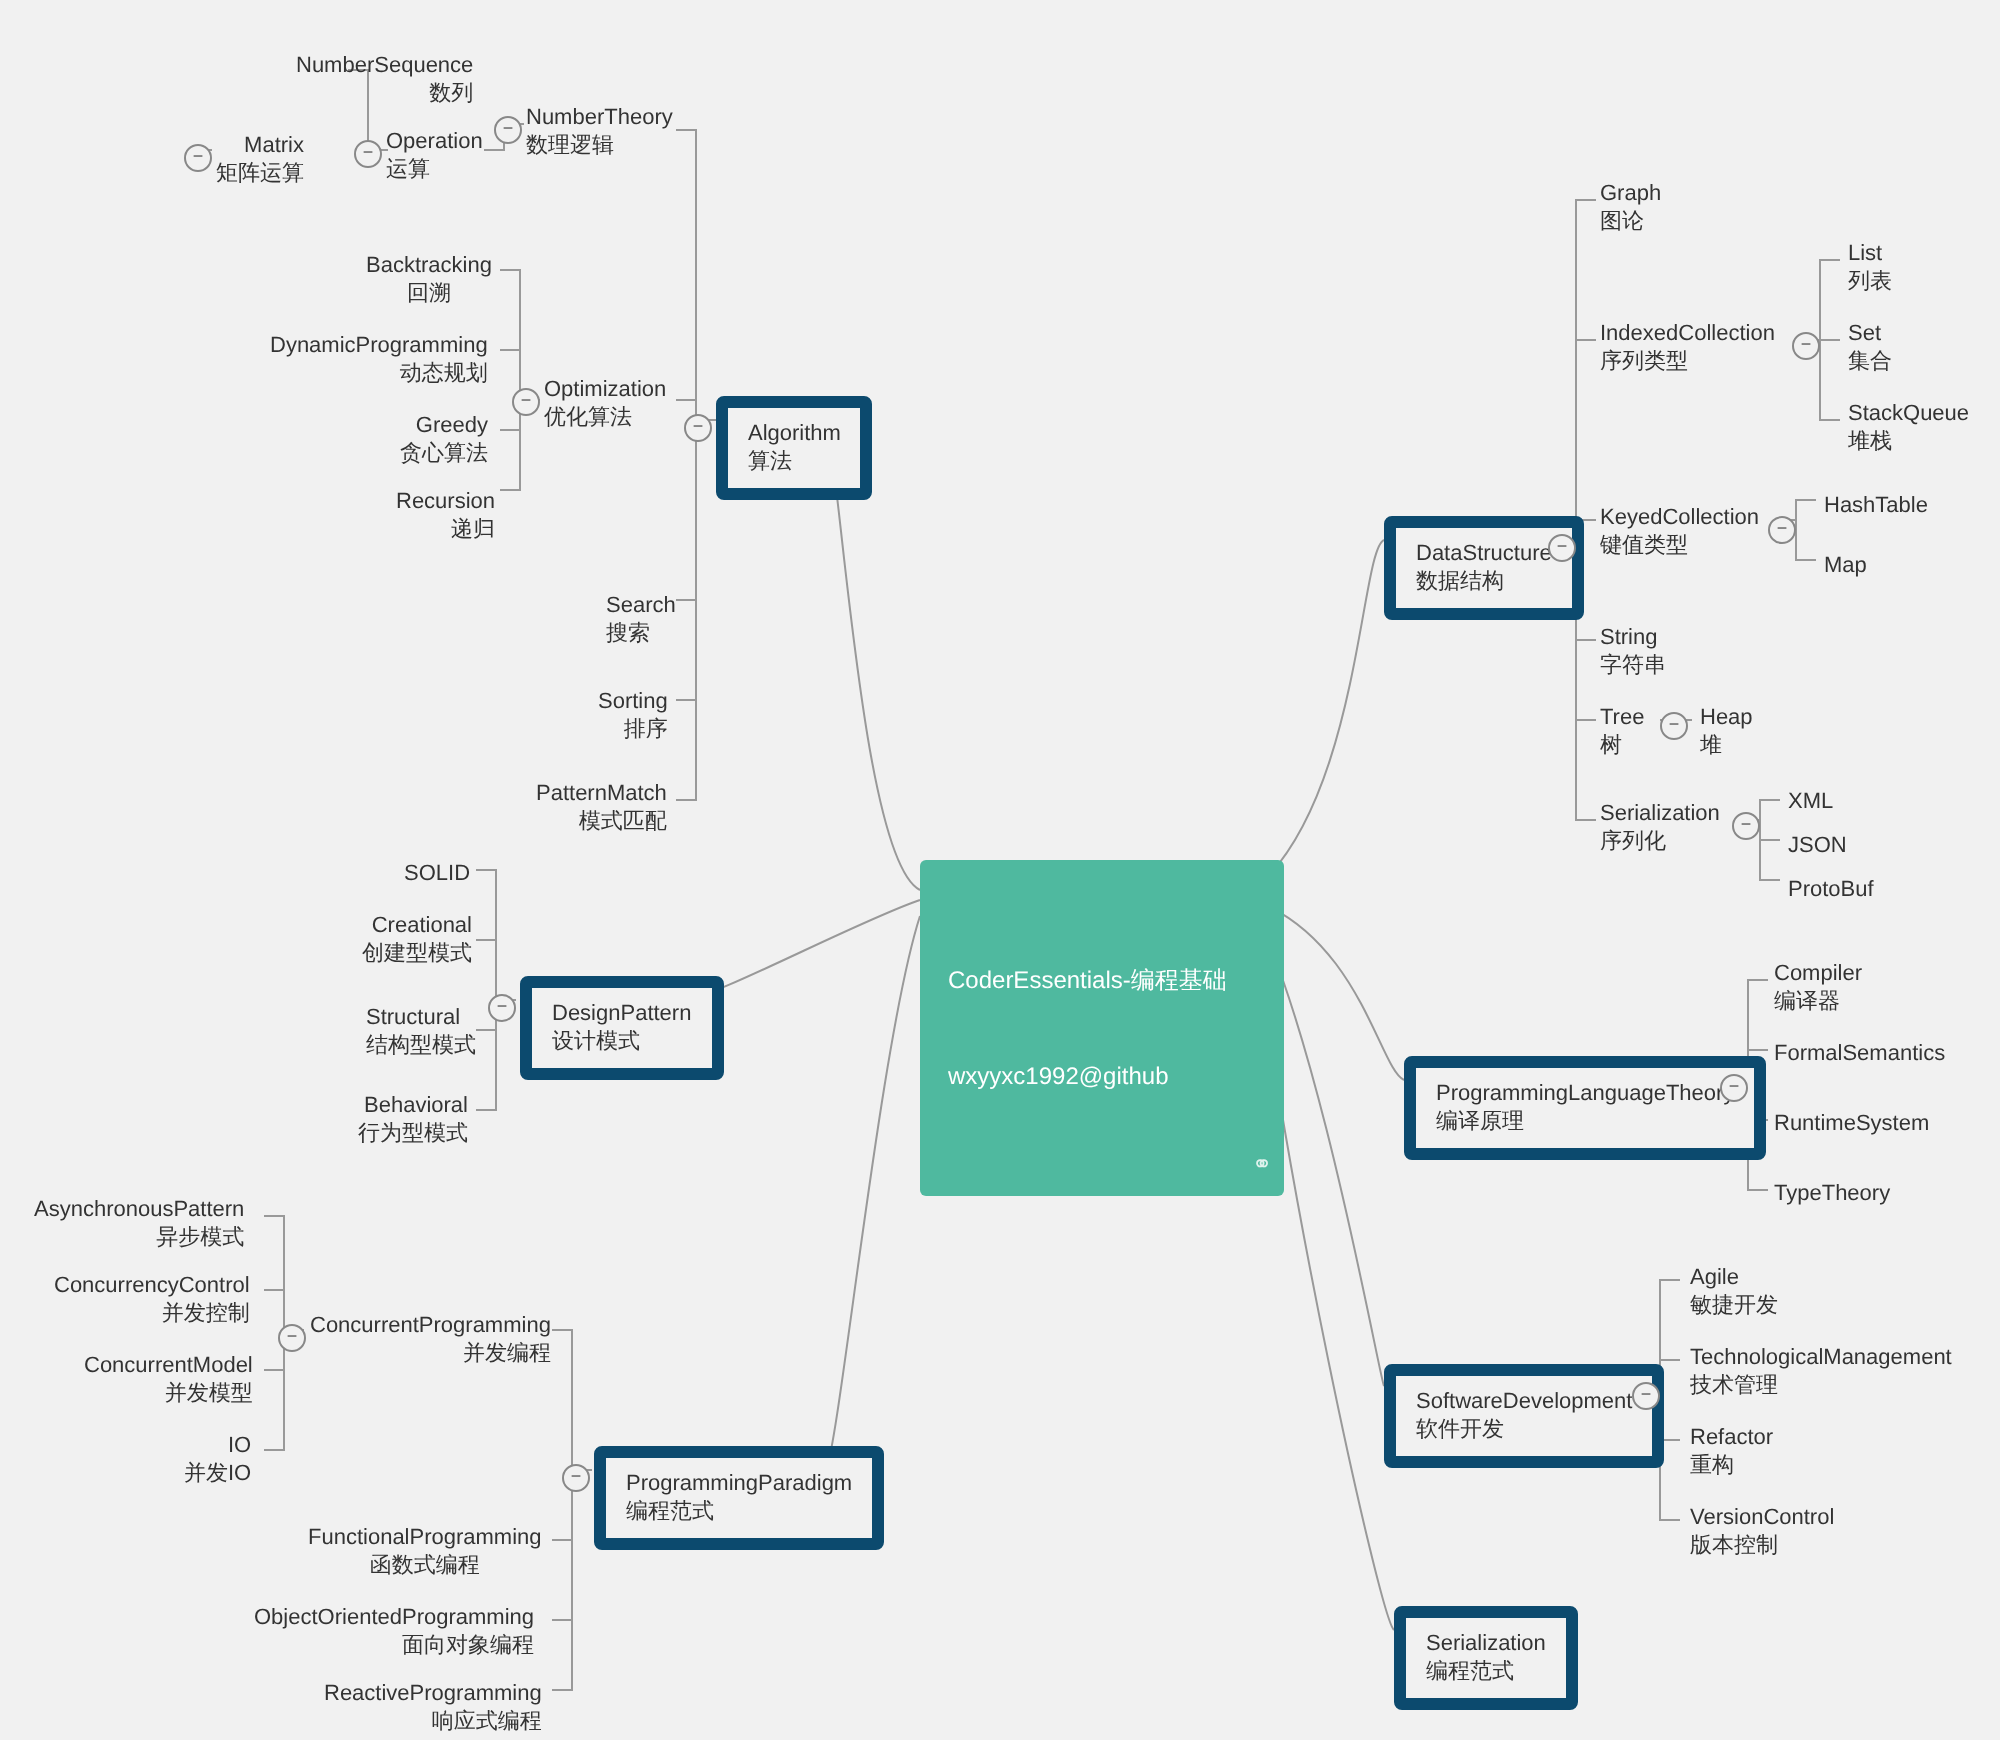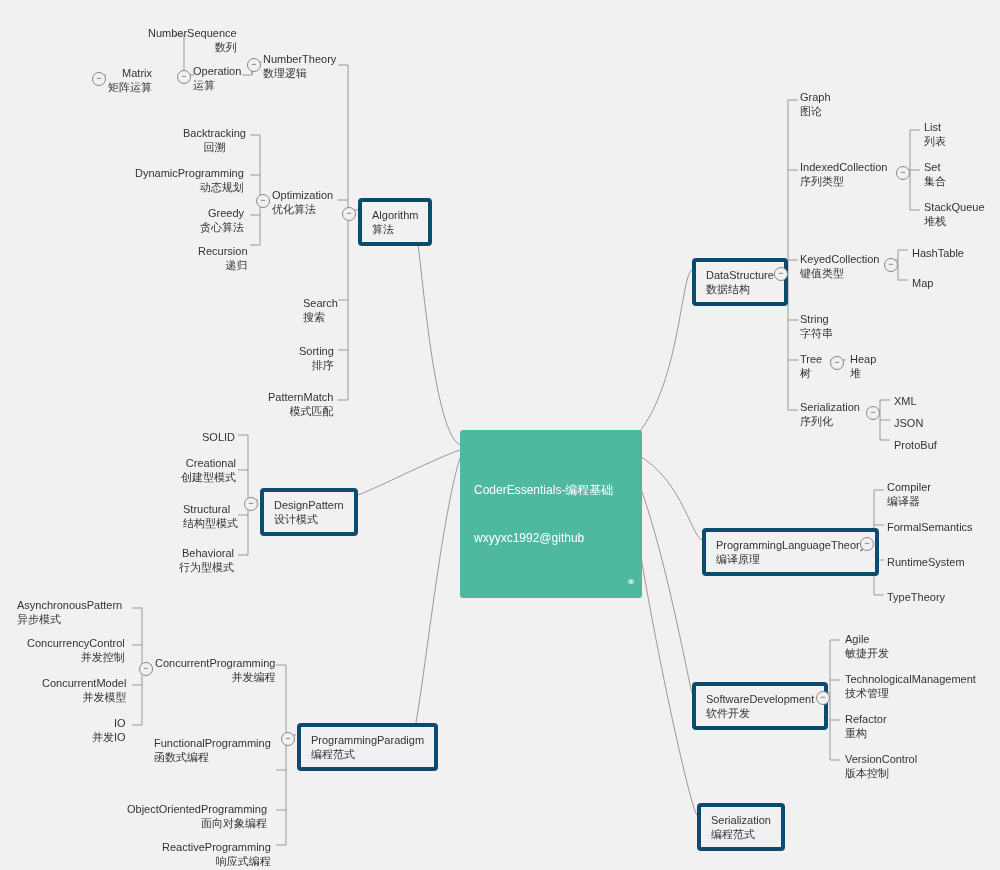--- a/index.html
+++ b/index.html
@@ -1,19 +1,19 @@
 <!DOCTYPE html>
 <html><head>
 <meta charset="utf-8">
 <style>
   html,body{margin:0;padding:0;width:1000px;height:870px;background:#f1f1f1;font-family:"Microsoft YaHei","Segoe UI",Arial,sans-serif;color:#333;overflow:hidden}
   .node{position:absolute;font-size:11px;line-height:14px;max-width:200px;white-space:pre}
   .root{background:#4fb99f;color:#fff;border-radius:3px;padding:20px 14px;font-size:12px;line-height:16px}
   .root .linkicon{position:absolute;right:6px;bottom:8px;font-size:12px;color:#e1f3ee}
-  .boxed{border:4px solid #0c4a6e;border-radius:4px;padding:6px 10px;background:#f1f1f1}
+  .boxed{border:6px solid #0c4a6e;border-radius:4px;padding:6px 10px;background:#f1f1f1}
   .toggle{position:absolute;width:12px;height:12px;border:1px solid #888;border-radius:50%;background:#f1f1f1;font-size:9px;line-height:10px;text-align:center;color:#555}
   svg{position:absolute;left:0;top:0;pointer-events:none}
 </style>
 </head>
 <body>
 
 <svg width="1000" height="870">
   <g stroke="#999" stroke-width="1" fill="none">
 
     <path d="M460 445 C 430 430, 420 225, 413 215"></path>
@@ -111,30 +111,30 @@
 <div class="node" style="left:179px;top:546px;text-align:right"><span>Behavioral</span>
 <span>行为型模式</span></div>
 
 <div class="node boxed" style="left:297px;top:723px"><span>ProgrammingParadigm</span>
 <span>编程范式</span></div>
 <div class="toggle" style="left:281px;top:732px">−</div>
 
 <div class="node" style="left:155px;top:656px;text-align:right"><span>ConcurrentProgramming</span>
 <span>并发编程</span></div>
 <div class="toggle" style="left:139px;top:662px">−</div>
-<div class="node" style="left:17px;top:598px;text-align:left"><span>AsynchronousPattern</span>
+<div class="node" style="left:17px;top:598px;text-align:right"><span>AsynchronousPattern</span>
 <span>异步模式</span></div>
 <div class="node" style="left:27px;top:636px;text-align:right"><span>ConcurrencyControl</span>
 <span>并发控制</span></div>
 <div class="node" style="left:42px;top:676px;text-align:right"><span>ConcurrentModel</span>
 <span>并发模型</span></div>
 <div class="node" style="left:92px;top:716px;text-align:right"><span>IO</span>
 <span>并发IO</span></div>
 
-<div class="node" style="left:154px;top:736px;text-align:left"><span>FunctionalProgramming</span>
+<div class="node" style="left:154px;top:762px;text-align:center"><span>FunctionalProgramming</span>
 <span>函数式编程</span></div>
 <div class="node" style="left:127px;top:802px;text-align:right"><span>ObjectOrientedProgramming</span>
 <span>面向对象编程</span></div>
 <div class="node" style="left:162px;top:840px;text-align:right"><span>ReactiveProgramming</span>
 <span>响应式编程</span></div>
 
 <div class="node boxed" style="left:692px;top:258px"><span>DataStructure</span>
 <span>数据结构</span></div>
 <div class="toggle" style="left:774px;top:267px">−</div>
 

